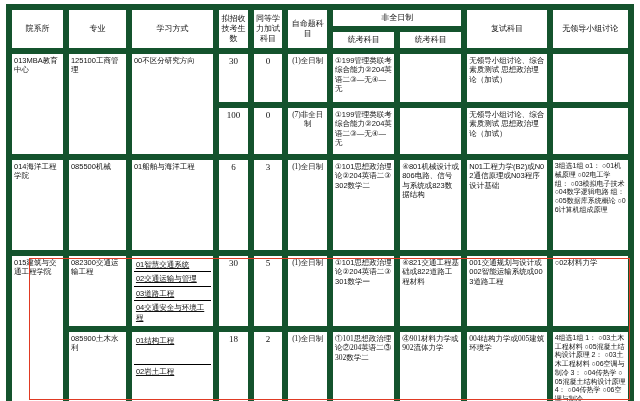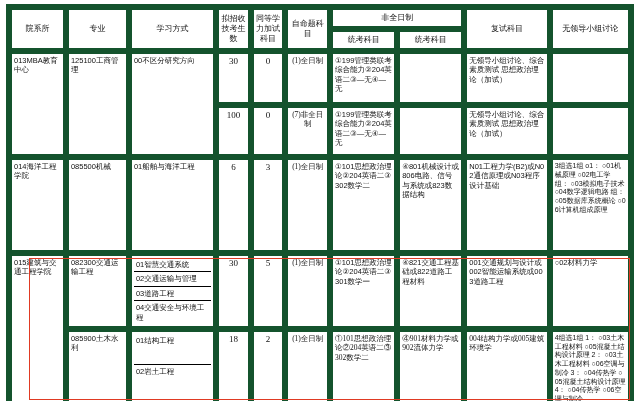--- a/index.html
+++ b/index.html
@@ -45,21 +45,21 @@
   }
   .c-center{text-align:center;}
   .v-mid{vertical-align:middle;font-family:Liberation Serif, serif;}
   .nowrapnum{font-size:9px;}
   .sub-th{font-size:7.5px;}
 
   
   .stack{display:block;}
   .stack > div{border-bottom:1px solid #000;padding:2px 2px;}
   .stack > div:last-child{border-bottom:none;}
-  td.nopad{padding:0;}
+  td.nopad{padding:0;text-decoration:underline;}
 
   
   .redbox{
     position:absolute;
     border:1.6px solid #e03a23;
     pointer-events:none;
     left:29px;top:258px;width:601px;height:142px;
     box-sizing:border-box;
   }
   .tiny{font-size:7px;}

